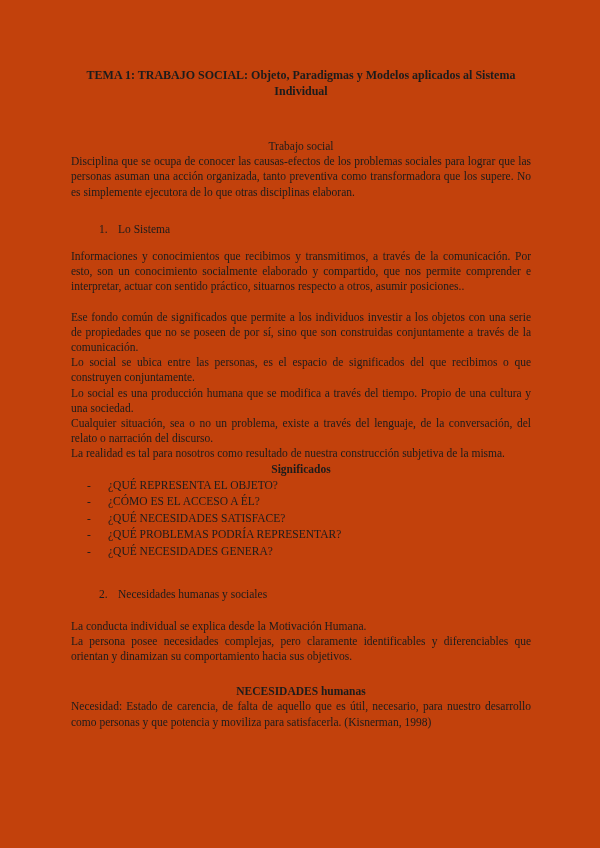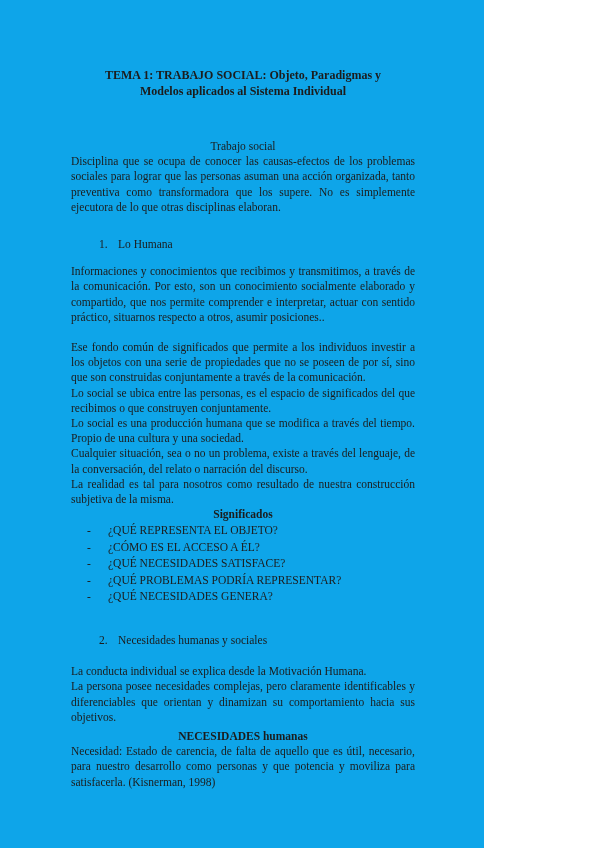--- a/index.html
+++ b/index.html
@@ -1,22 +1,22 @@
 <!DOCTYPE html>
 <html><head>
   <meta charset="utf-8">
   <style>
     html, body { margin: 0; padding: 0; background: #ffffff; }
     .page {
       position: relative;
-      width: 484px;
+      width: 600px;
       height: 848px;
       overflow: hidden;
       box-sizing: border-box;
-      background: #0ea5e9;
+      background: #c2410c;
       padding: 68px 69px 30px 71px;
       font-family: "Liberation Serif", "DejaVu Serif", serif;
       font-size: 11.5px;
       line-height: 15.2px;
       color: #1c1c1c;
     }
     .doc-title {
       font-size: 12px;
       font-weight: bold;
       text-align: center;
@@ -40,35 +40,35 @@
     .dash-list li {
       position: relative;
       line-height: 16.5px;
     }
     .dash-list li::before {
       content: "-";
       position: absolute;
       left: -21px;
       top: 0;
     }
-    .mt-heading { margin-top: 4px; }
+    .mt-heading { margin-top: 20px; }
   </style>
 </head>
 <body>
 
 <div class="page">
 
   <h1 class="doc-title">TEMA 1: TRABAJO SOCIAL: Objeto, Paradigmas y Modelos aplicados al Sistema Individual</h1>
 
   <div class="block-gap">
     <p class="line">Trabajo social</p>
     <p class="para">Disciplina que se ocupa de conocer las causas-efectos de los problemas sociales para lograr que las personas asuman una acción organizada, tanto preventiva como transformadora que los supere. No es simplemente ejecutora de lo que otras disciplinas elaboran.</p>
   </div>
 
-  <p class="num-heading"><span class="num">1.</span><span>Lo Humana</span></p>
+  <p class="num-heading"><span class="num">1.</span><span>Lo Sistema</span></p>
 
   <div>
     <p class="para space-after">Informaciones y conocimientos que recibimos y transmitimos, a través de la comunicación. Por esto, son un conocimiento socialmente elaborado y compartido, que nos permite comprender e interpretar, actuar con sentido práctico, situarnos respecto a otros, asumir posiciones..</p>
     <p class="para">Ese fondo común de significados que permite a los individuos investir a los objetos con una serie de propiedades que no se poseen de por sí, sino que son construidas conjuntamente a través de la comunicación.</p>
     <p class="para">Lo social se ubica entre las personas, es el espacio de significados del que recibimos o que construyen conjuntamente.</p>
     <p class="para">Lo social es una producción humana que se modifica a través del tiempo. Propio de una cultura y una sociedad.</p>
     <p class="para">Cualquier situación, sea o no un problema, existe a través del lenguaje, de la conversación, del relato o narración del discurso.</p>
     <p class="para">La realidad es tal para nosotros como resultado de nuestra construcción subjetiva de la misma.</p>
     <p class="line bold">Significados</p>
     <ul class="dash-list">

